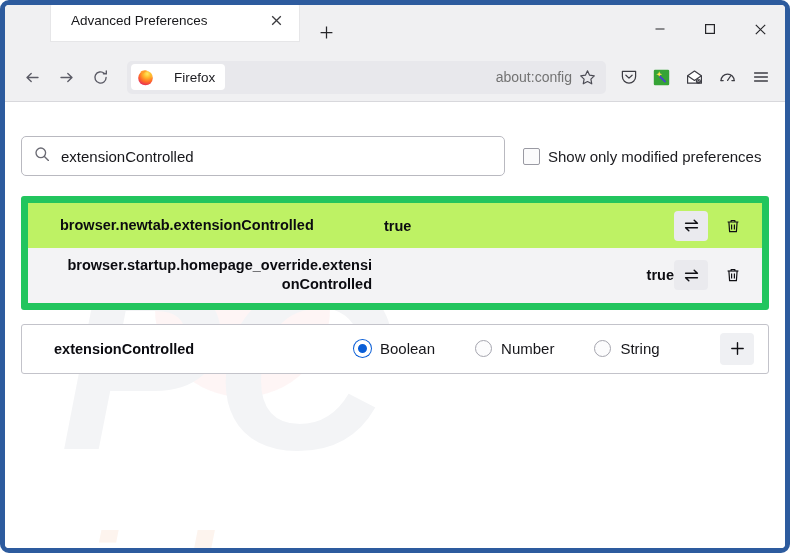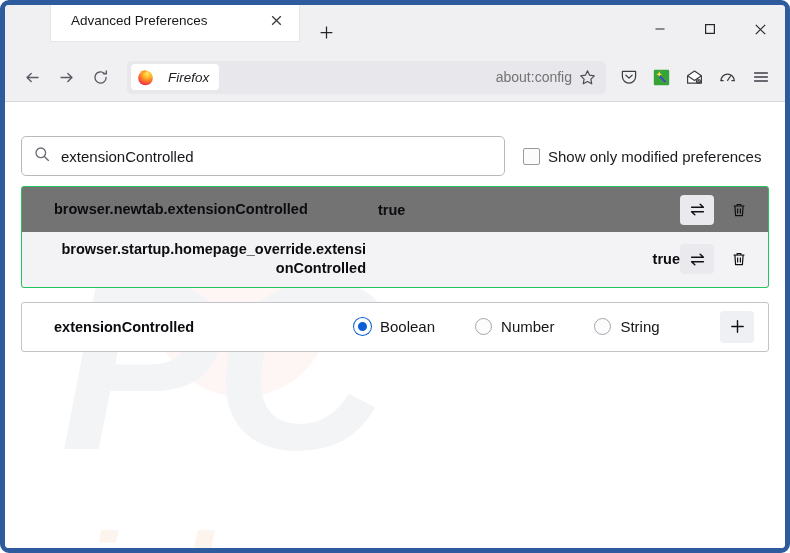--- a/index.html
+++ b/index.html
@@ -106,26 +106,25 @@
     border-radius: 5px;
     display: flex;
     align-items: center;
     padding-left: 4px;
     padding-right: 4px;
     position: relative;
   }
   .brand-chip {
     display: flex;
     align-items: center;
-    gap: 14px;
+    gap: 20px;
     background: #ffffff;
     border-radius: 4px;
     height: 26px;
     padding: 0 10px 0 6px;
-    font-style: italic;
   }
   .brand-name {
     font-size: 13.5px;
     color: #1c1c21;
   }
   .urltext {
     margin-left: 13px;
     font-size: 14px;
     color: #737373;
     flex: 1;
@@ -229,24 +228,24 @@
     background: #fbfbfc;
     flex: none;
   }
   .modified-label {
     font-size: 15px;
     color: #1b1b1f;
   }
 
   
   .prefs-table {
-    margin-top: 10px;
-    border: 1px solid #22c55e;
+    margin-top: 20px;
+    border: 7px solid #22c55e;
     border-radius: 3px;
-    background: #737373;
+    background: #bef264;
     overflow: hidden;
   }
   .pref-row {
     display: flex;
     align-items: center;
     min-height: 45px;
     padding: 0 14px 0 32px;
   }
   .pref-row.alt { background: #f3f3f5; text-align: right; }
   .pref-name {

